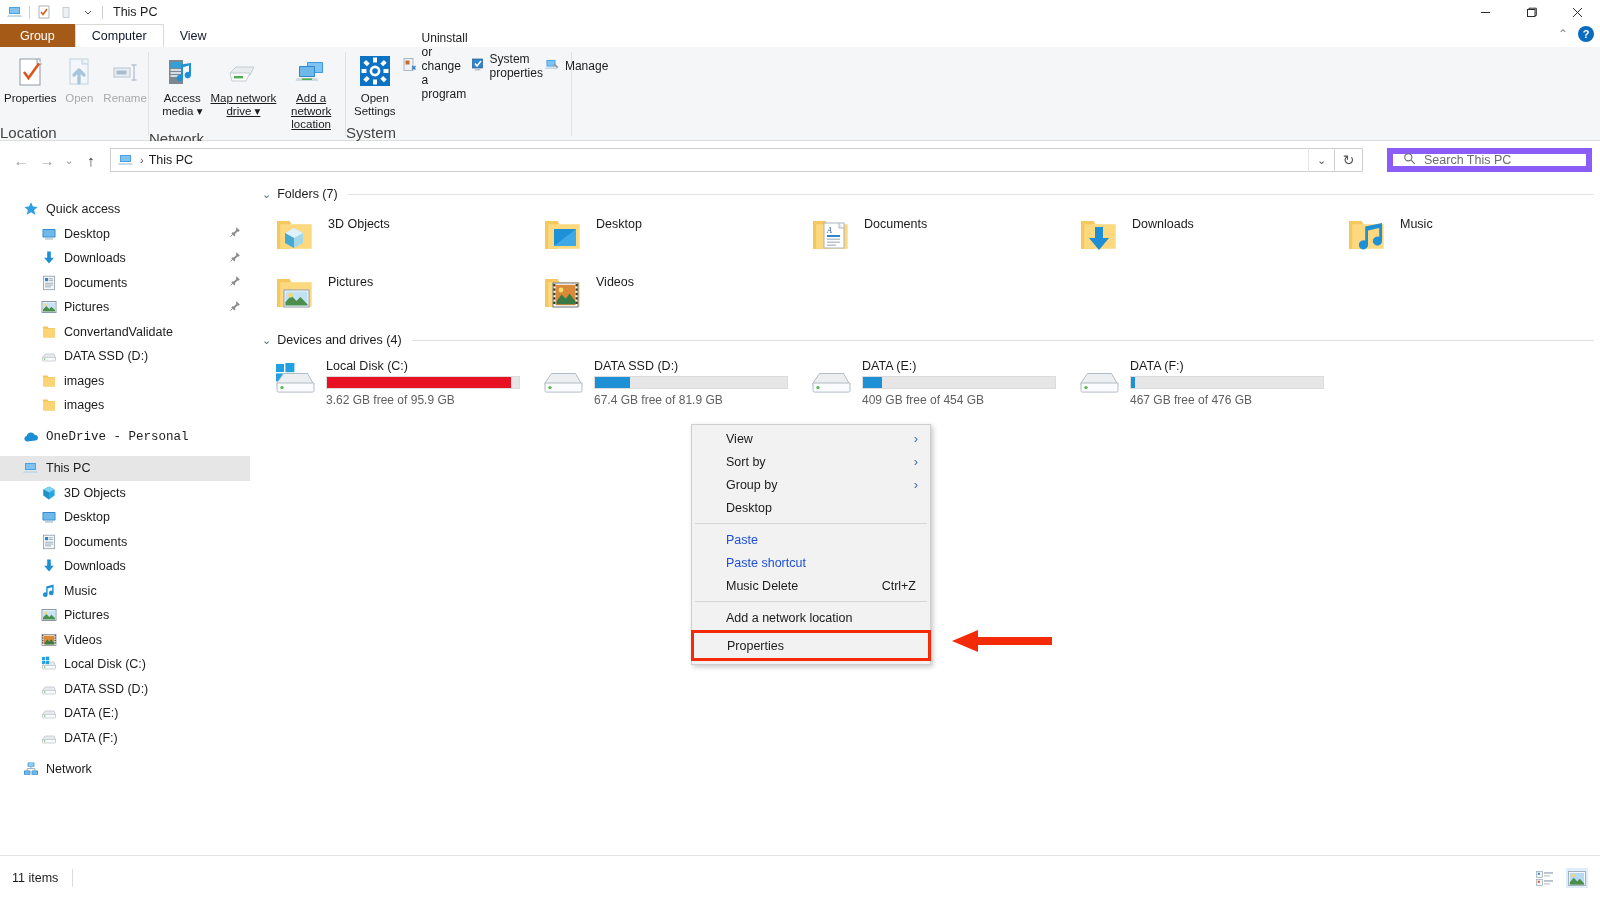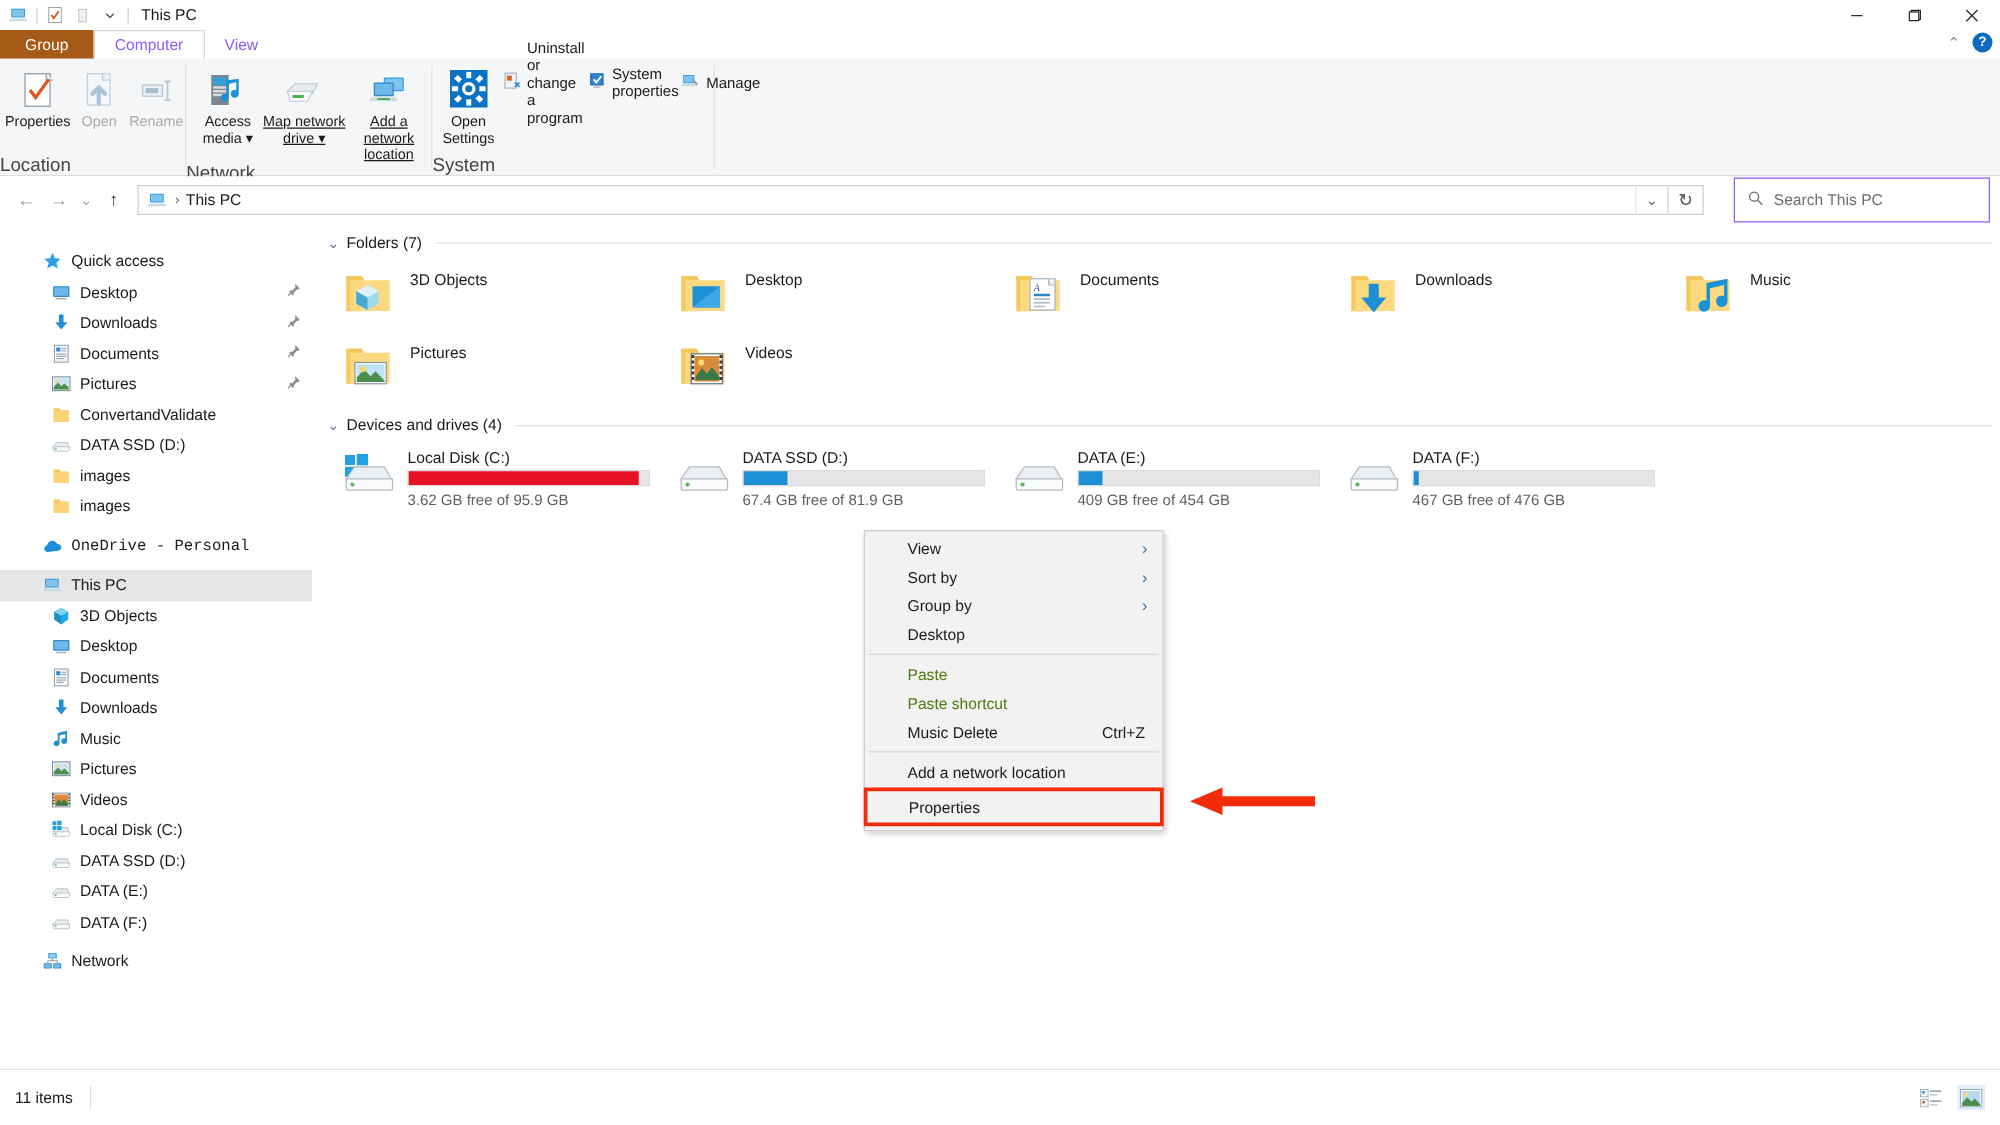--- a/index.html
+++ b/index.html
@@ -32,21 +32,21 @@
   }
   .win-ctrl svg { display: block; }
 
   
   .tabstrip {
     position: absolute; left: 0; top: 24px; width: 1600px; height: 23px;
     background: #ffffff; display: flex; align-items: flex-end;
   }
   .tab {
     height: 23px; padding: 0 16px; display: flex; align-items: center;
-    font-size: 12.5px; color: #8b5cf6; background: transparent;
+    font-size: 12.5px; color: #0f172a; background: transparent;
   }
   .tab.file { background: #A55B17; color: #ffffff; font-weight: normal; padding: 0 20px; }
   .tab.active { background: #ffffff; border: 1px solid #d9d9d9; border-bottom: none; }
   .tab-right {
     position: absolute; right: 6px; top: 2px; display: flex; align-items: center; gap: 10px;
   }
   .chev-up { color: #8a8a8a; font-size: 12px; }
   .help-circle {
     width: 16px; height: 16px; border-radius: 50%; background: #0a6bbf; color: #fff;
     font-size: 11px; font-weight: bold; display: flex; align-items: center; justify-content: center;
@@ -99,39 +99,39 @@
   .crumb-text { font-size: 12.5px; color: #1b1b1b; }
   .addr-drop {
     width: 26px; height: 24px; display: flex; align-items: center; justify-content: center;
     color: #555; font-size: 11px; border-left: 1px solid #e7e7e7;
   }
   .refreshbtn {
     width: 28px; height: 24px; border: 1px solid #cfcfcf; border-left: none;
     display: flex; align-items: center; justify-content: center; color: #555; font-size: 14px;
   }
   .searchbox {
-    width: 205px; height: 36px; border: 1px solid #8b5cf6; margin-left: 24px;
+    width: 205px; height: 24px; border: 6px solid #8b5cf6; margin-left: 24px;
     display: flex; align-items: center; gap: 8px; padding-left: 10px;
   }
   .searchbox .ph { font-size: 12.5px; color: #6d6d6d; }
 
   
   .sidebar {
     position: absolute; left: 0; top: 183px; width: 250px; height: 672px;
     background: #ffffff; overflow: hidden; padding-top: 14px;
   }
   .srow {
     height: 24.5px; display: flex; align-items: center; font-size: 12.5px; color: #1b1b1b;
     padding-right: 10px; position: relative;
   }
   .srow.sel { background: #e6e6e6; }
   .srow .sico { width: 17px; height: 17px; display: flex; align-items: center; justify-content: center; flex-shrink: 0; }
   .srow .slabel { margin-left: 7px; white-space: nowrap; }
   .srow .pin { position: absolute; right: 9px; color: #8d8d8d; font-size: 12px; }
-  .lvl0 { padding-left: 33px; }
+  .lvl0 { padding-left: 22px; }
   .lvl1 { padding-left: 40px; }
 
   
   .content {
     position: absolute; left: 250px; top: 183px; width: 1350px; height: 672px;
     background: #ffffff;
   }
   .grouphdr { display: flex; align-items: center; height: 22px; padding-left: 12px; }
   .grouphdr .chev { color: #4a6d8c; font-size: 11px; margin-right: 6px; }
   .grouphdr .gtxt { font-size: 12.5px; color: #1b1b1b; white-space: nowrap; }
@@ -161,21 +161,21 @@
   .ctxmenu {
     position: absolute; left: 691px; top: 424px; width: 240px;
     background: #f2f2f2; border: 1px solid #cfcfcf;
     box-shadow: 2px 2px 5px rgba(0,0,0,0.22);
     padding: 2px 0;
   }
   .ctxitem {
     height: 23px; display: flex; align-items: center; position: relative;
     padding-left: 34px; font-size: 12.5px; color: #1b1b1b;
   }
-  .ctxitem.disabled { color: #4d7c0f; }
+  .ctxitem.disabled { color: #1d4ed8; }
   .ctxitem .submark { position: absolute; right: 12px; color: #3a6ea5; font-size: 13px; }
   .ctxitem .accel { position: absolute; right: 14px; font-size: 12.5px; color: #1b1b1b; }
   .ctxsep { height: 1px; background: #d6d6d6; margin: 4px 3px; }
   .ctxitem.highlight {
     outline: 3px solid #f42b08; outline-offset: -1px;
     margin: 3px 1px; height: 27px;
   }
 
   
   .arrow { position: absolute; left: 952px; top: 628px; }

